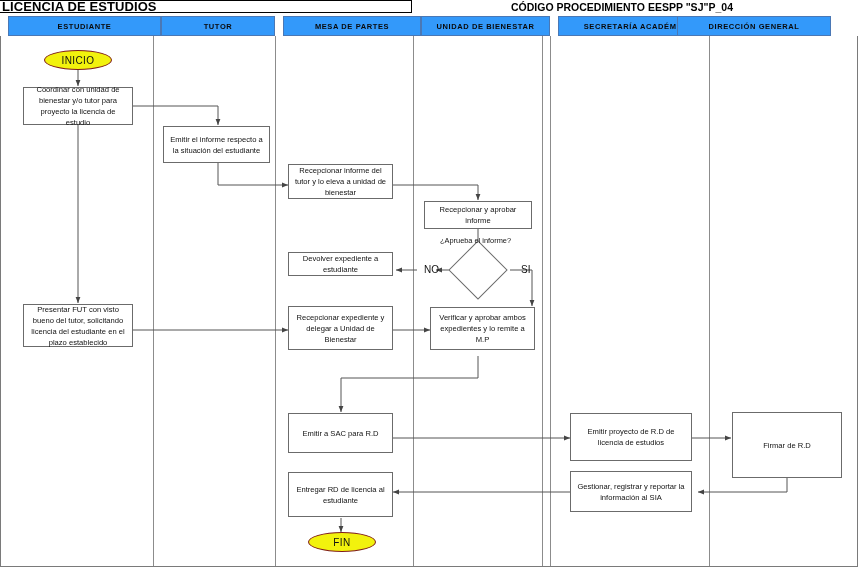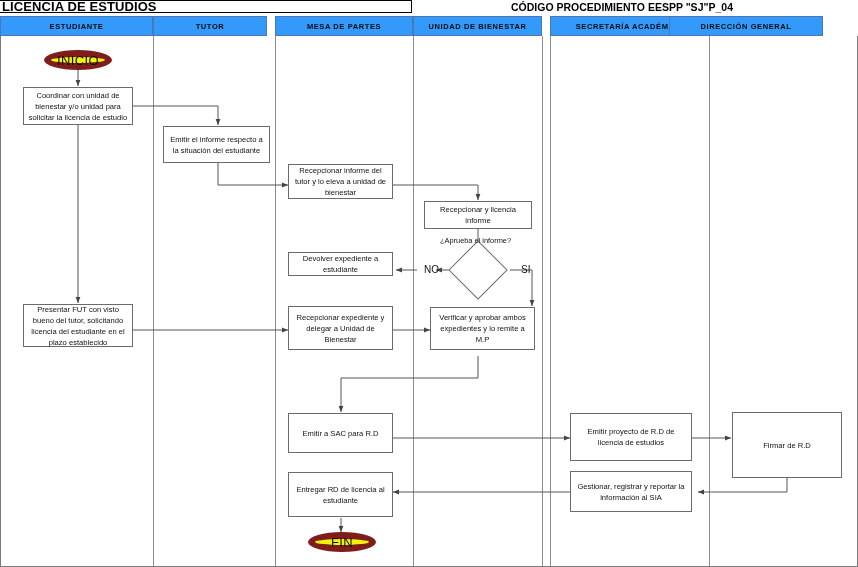--- a/index.html
+++ b/index.html
@@ -65,20 +65,21 @@
     border: 1px solid #4a78b5;
     box-sizing: border-box;
     display: flex;
     align-items: center;
     justify-content: center;
     font-size: 7.5px;
     font-weight: bold;
     color: #0a0a0a;
     letter-spacing: 0.6px;
     white-space: nowrap;
+    margin-left: 8px;
   }
   
   .lane-line {
     position: absolute;
     top: 36px;
     width: 1px;
     height: 531px;
     background: #8c8c8c;
   }
   .outer-frame {
@@ -103,27 +104,27 @@
     justify-content: center;
     text-align: center;
     font-size: 7.6px;
     color: #111111;
     line-height: 1.45;
     padding: 2px 4px;
   }
   .terminator {
     position: absolute;
     background: #f2f20d;
-    border: 7px solid #7f1d1d;
+    border: 1px solid #7f1d1d;
     border-radius: 50%;
     box-sizing: border-box;
     display: flex;
     align-items: center;
     justify-content: center;
-    font-size: 13px;
+    font-size: 10px;
     color: #111111;
     letter-spacing: 0.4px;
   }
   .diamond {
     position: absolute;
     border: 1px solid #6b6b6b;
     background: #ffffff;
     box-sizing: border-box;
     transform: rotate(45deg);
   }
@@ -214,27 +215,27 @@
 
       <path d="M570,492 L393,492" marker-end="url(#ah)"></path>
 
       <path d="M341,518 L341,532" marker-end="url(#ah)"></path>
     </g>
   </svg>
 
   <div class="terminator" style="left:44px;top:50px;width:68px;height:20px;">INICIO</div>
   <div class="terminator" style="left:308px;top:532px;width:68px;height:20px;">FIN</div>
 
-  <div class="node" style="left:23px;top:87px;width:110px;height:38px;">Coordinar con unidad de bienestar y/o unidad para solicitar la licencia de estudio</div>
+  <div class="node" style="left:23px;top:87px;width:110px;height:38px;">Coordinar con unidad de bienestar y/o tutor para proyecto la licencia de estudio</div>
 
   <div class="node" style="left:163px;top:126px;width:107px;height:37px;">Emitir el informe respecto a la situación del estudiante</div>
 
   <div class="node" style="left:288px;top:164px;width:105px;height:35px;">Recepcionar informe del tutor y lo eleva a unidad de bienestar</div>
 
-  <div class="node" style="left:424px;top:201px;width:108px;height:28px;">Recepcionar y licencia informe</div>
+  <div class="node" style="left:424px;top:201px;width:108px;height:28px;">Recepcionar y aprobar informe</div>
 
   <div class="node" style="left:288px;top:252px;width:105px;height:24px;">Devolver expediente a estudiante</div>
 
   <div class="node" style="left:288px;top:306px;width:105px;height:44px;">Recepcionar expediente y delegar a Unidad de Bienestar</div>
 
   <div class="node" style="left:23px;top:304px;width:110px;height:43px;">Presentar FUT con visto bueno del tutor, solicitando licencia del estudiante en el plazo establecido</div>
 
   <div class="node" style="left:430px;top:307px;width:105px;height:43px;">Verificar y aprobar ambos expedientes y lo remite a M.P</div>
 
   <div class="node" style="left:288px;top:413px;width:105px;height:40px;">Emitir a SAC para R.D</div>

